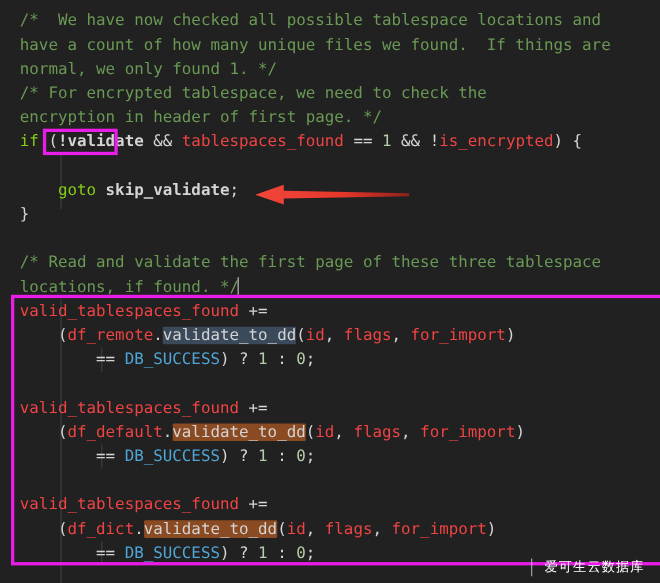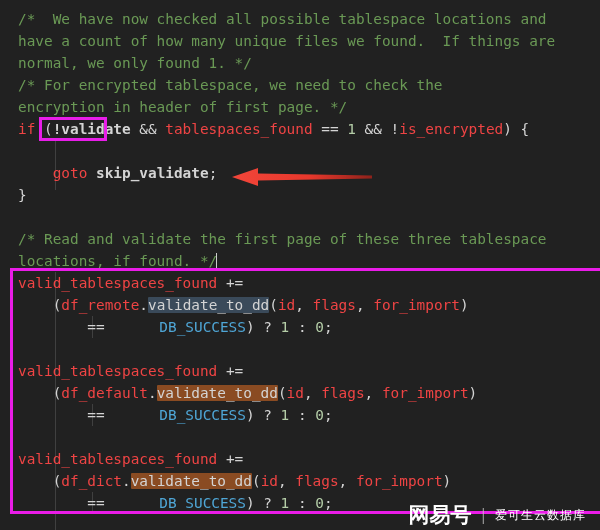--- a/index.html
+++ b/index.html
@@ -32,24 +32,24 @@
   }
   .line {
     height: 22px;
     padding-left: 18px;
     white-space: pre;
     position: relative;
   }
 
   
   .cmt  { color: #6a9955; }
-  .kw   { color: #ef4444; margin-top: 18px; }
+  .kw   { color: #84cc16; margin-top: 18px; }
   .var  { color: #ef4444; }
   .id   { color: #d4d4d4; font-weight: bold; }
-  .const{ color: #4fa6d6; margin-left: 46px; }
+  .const{ color: #4fa6d6; }
   .num  { color: #b5cea8; }
   .plain{ color: #d4d4d4; }
 
   
   .sel-blue {
     background: #3a4a5a;
     border-radius: 1px;
   }
   .sel-orange {
     background: #8a4b22;
@@ -153,18 +153,17 @@
       <linearGradient id="agrad" x1="0" y1="0" x2="1" y2="0">
         <stop offset="0%" stop-color="#f2463a"></stop>
         <stop offset="55%" stop-color="#e8382c"></stop>
         <stop offset="100%" stop-color="#8e221b"></stop>
       </linearGradient>
     </defs>
     <polygon points="0,11 26,2 26,7.5 140,9.6 140,12.4 26,14.5 26,20" fill="url(#agrad)"></polygon>
   </svg>
 
   <div id="watermark">
-    <span id="wm-logo">网易号</span>
     <span id="wm-sep">|</span>
     <span id="wm-text">爱可生云数据库</span>
   </div>
 
 </div>
 
 </body></html>

